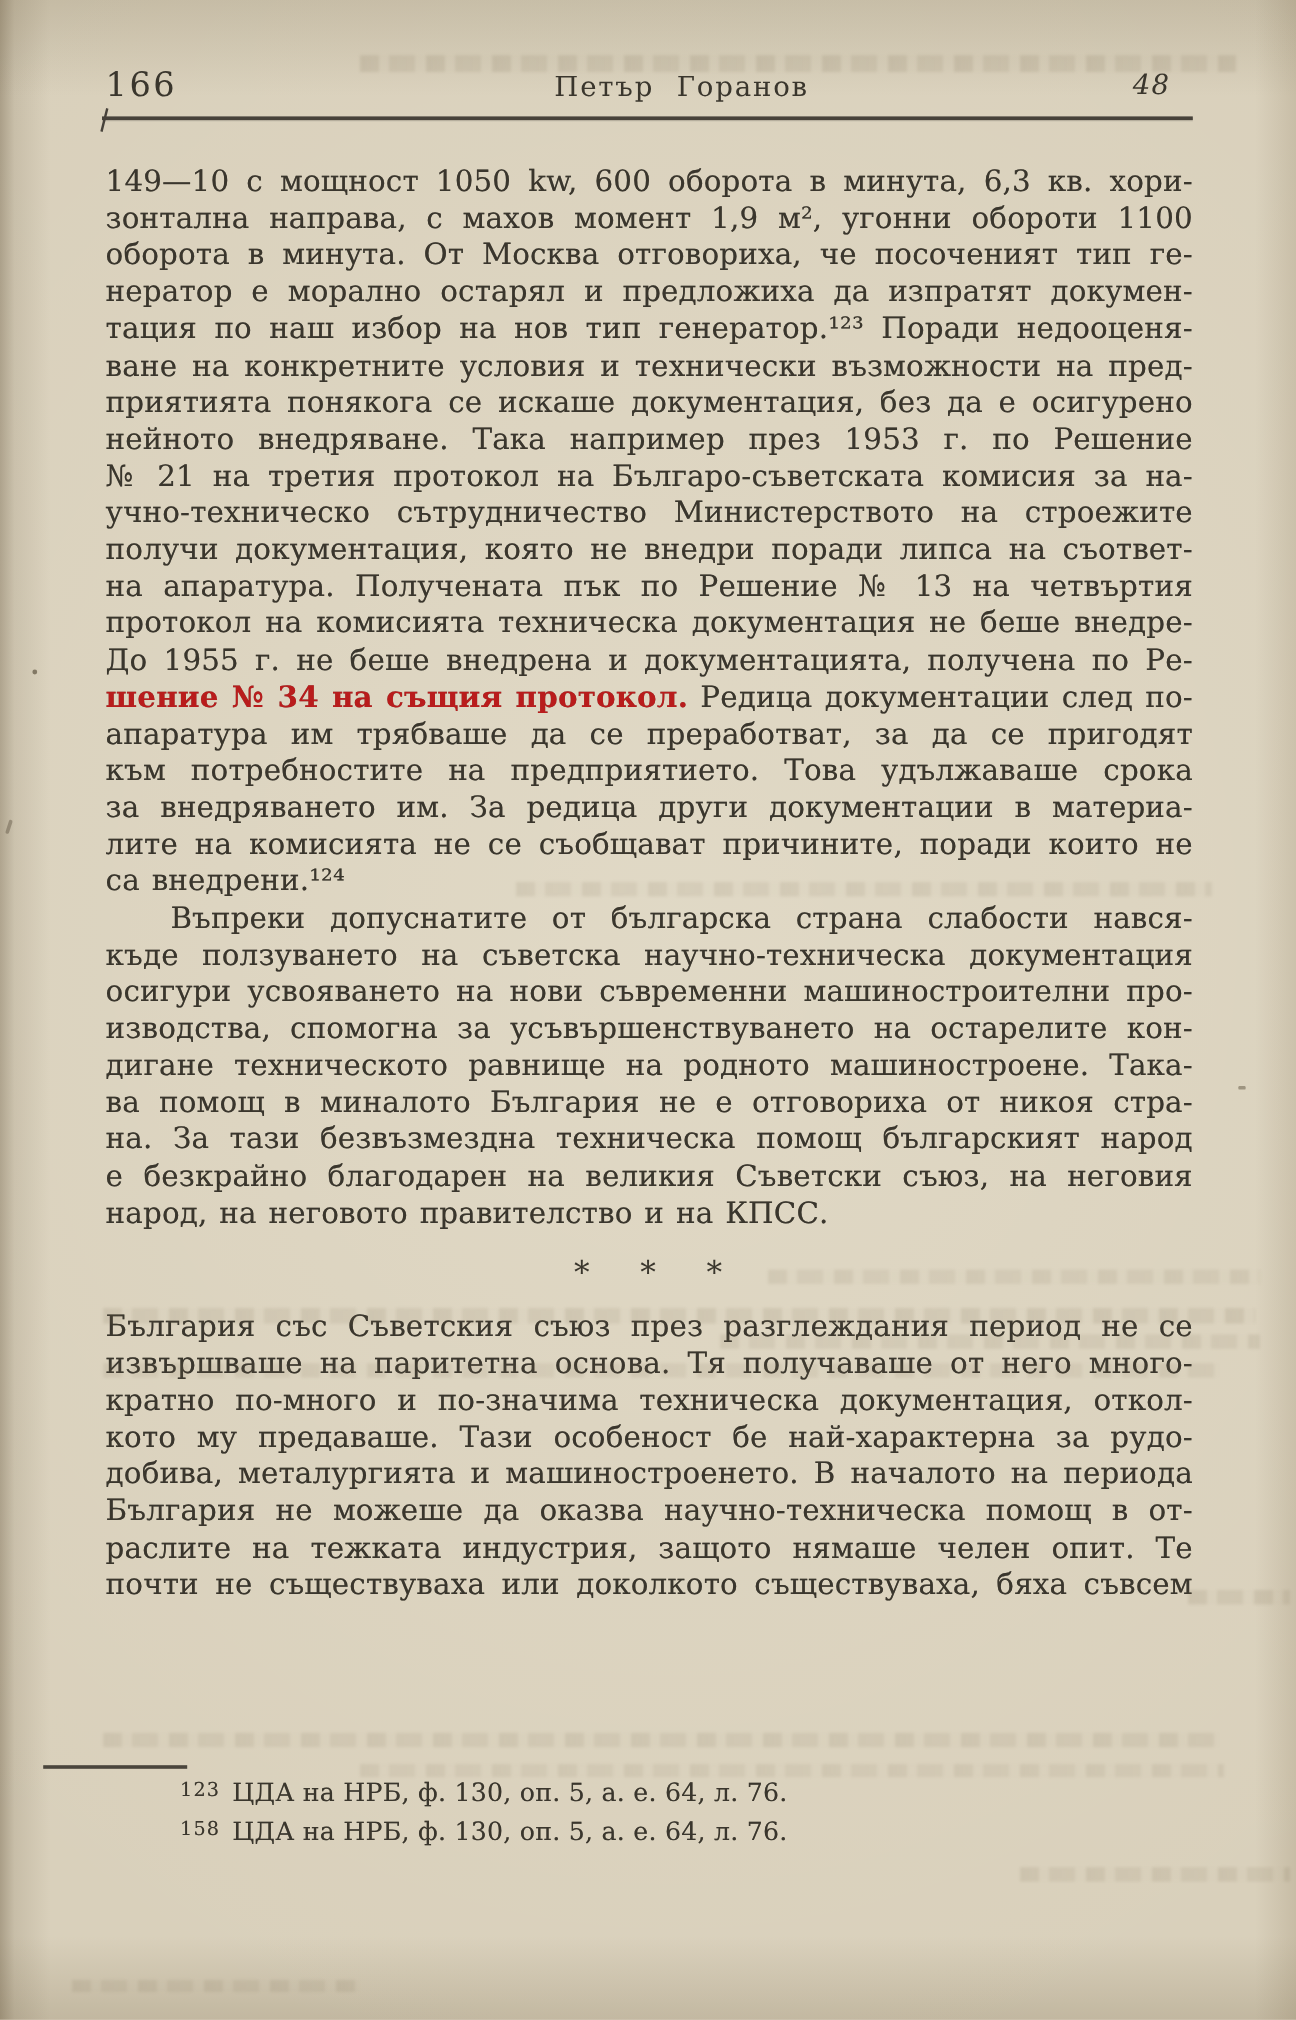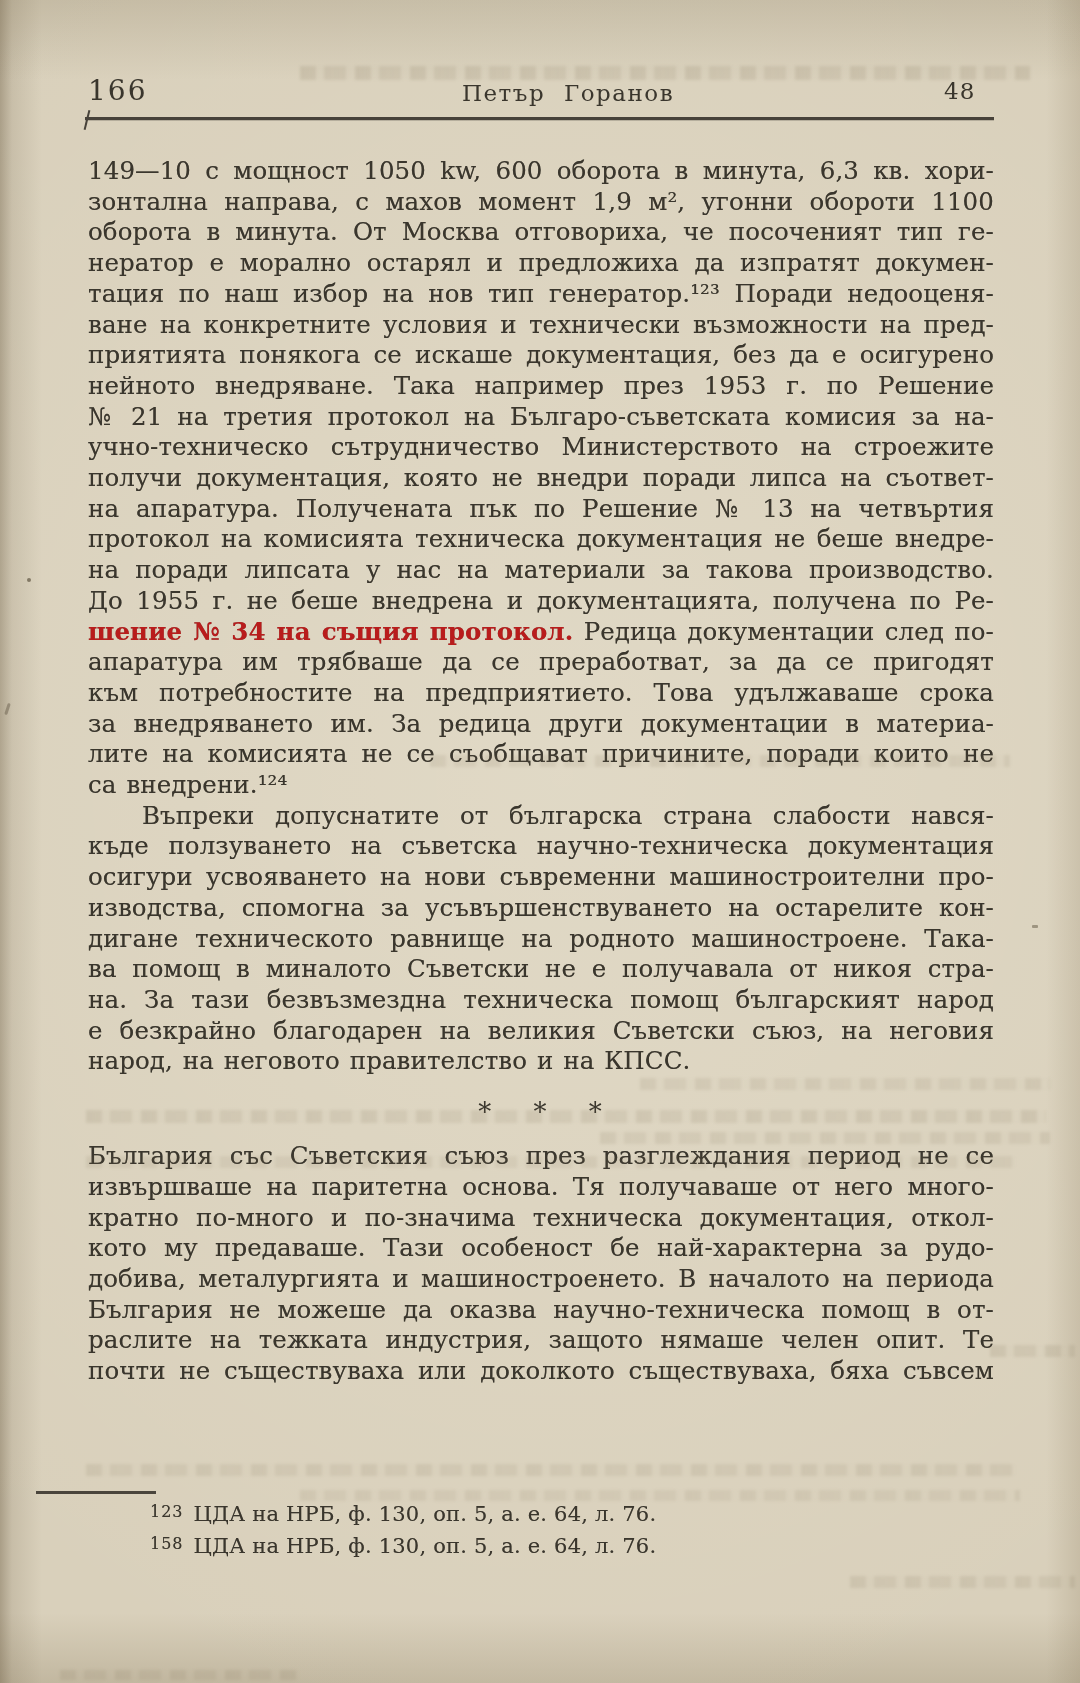--- a/index.html
+++ b/index.html
@@ -8,26 +8,26 @@
     font-family:"DejaVu Serif","Liberation Serif",serif;
     background:
       radial-gradient(130% 95% at 52% 46%, rgba(255,252,240,0.20), rgba(0,0,0,0) 62%),
       linear-gradient(90deg, rgba(92,76,50,0.38) 0px, rgba(92,76,50,0.14) 12px, rgba(0,0,0,0) 42px),
       linear-gradient(270deg, rgba(118,100,68,0.18) 0px, rgba(0,0,0,0) 34px),
       linear-gradient(0deg, rgba(112,96,64,0.22) 0px, rgba(0,0,0,0) 70px),
       linear-gradient(180deg, rgba(118,104,74,0.20) 0px, rgba(0,0,0,0) 80px),
       #d9d0bb;
     color:#3a362d;
   }
-  .page{position:absolute;inset:0;margin-top:20px;}
+  .page{position:absolute;inset:0;}
   
   .hdr-num-left{position:absolute;left:88px;top:54px;font-size:28px;letter-spacing:2px;}
   .hdr-title{position:absolute;left:50%;top:60px;transform:translateX(-50%);margin-left:28px;
     font-size:23px;letter-spacing:1.5px;word-spacing:10px;}
-  .hdr-num-right{position:absolute;left:944px;top:58px;font-size:23px;letter-spacing:1px;}
+  .hdr-num-right{position:absolute;left:944px;top:58px;font-size:23px;letter-spacing:1px;font-style:italic;}
   .hdr-rule{position:absolute;left:85px;top:97px;width:909px;height:3px;background:#47423a;
     box-shadow:0 1px 0 rgba(71,66,58,0.25);}
   .hdr-tick{position:absolute;left:86px;top:90px;width:2px;height:20px;background:#47423a;transform:rotate(14deg);}
   
   .body-text{position:absolute;left:88px;top:136px;width:906px;}
   .para{margin:0;}
   .line{
     font-size:24.5px;line-height:30.7px;letter-spacing:0.1px;word-spacing:2px;
     text-align:justify;text-align-last:justify;white-space:normal;
     text-shadow:0 0 0.5px rgba(58,54,45,0.55);
@@ -71,36 +71,35 @@
         <div class="line">нератор е морално остарял и предложиха да изпратят докумен-</div>
         <div class="line">тация по наш избор на нов тип генератор.¹²³ Поради недооценя-</div>
         <div class="line">ване на конкретните условия и технически възможности на пред-</div>
         <div class="line">приятията понякога се искаше документация, без да е осигурено</div>
         <div class="line">нейното внедряване. Така например през 1953 г. по Решение</div>
         <div class="line">№ 21 на третия протокол на Българо-съветската комисия за на-</div>
         <div class="line">учно-техническо сътрудничество Министерството на строежите</div>
         <div class="line">получи документация, която не внедри поради липса на съответ-</div>
         <div class="line">на апаратура. Получената пък по Решение № 13 на четвъртия</div>
         <div class="line">протокол на комисията техническа документация не беше внедре-</div>
-        <div class="line">на поради липсата у нас на материали за такова производство.</div>
         <div class="line">До 1955 г. не беше внедрена и документацията, получена по Ре-</div>
         <div class="line"><span class="b">шение № 34 на същия протокол.</span><span> Редица документации след по-</span></div>
         <div class="line">апаратура им трябваше да се преработват, за да се пригодят</div>
         <div class="line">към потребностите на предприятието. Това удължаваше срока</div>
         <div class="line">за внедряването им. За редица други документации в материа-</div>
         <div class="line">лите на комисията не се съобщават причините, поради които не</div>
         <div class="line last">са внедрени.¹²⁴</div>
       </div>
       <div class="para">
         <div class="line indent">Въпреки допуснатите от българска страна слабости нався-</div>
         <div class="line">къде ползуването на съветска научно-техническа документация</div>
         <div class="line">осигури усвояването на нови съвременни машиностроителни про-</div>
         <div class="line">изводства, спомогна за усъвършенствуването на остарелите кон-</div>
         <div class="line">дигане техническото равнище на родното машиностроене. Така-</div>
-        <div class="line">ва помощ в миналото Съветски не е получавала от никоя стра-</div>
+        <div class="line">ва помощ в миналото България не е отговориха от никоя стра-</div>
         <div class="line">на. За тази безвъзмездна техническа помощ българският народ</div>
         <div class="line">е безкрайно благодарен на великия Съветски съюз, на неговия</div>
         <div class="line last">народ, на неговото правителство и на КПСС.</div>
       </div>
       <div class="separator">* * *</div>
       <div class="para">
         <div class="line">България със Съветския съюз през разглеждания период не се</div>
         <div class="line">извършваше на паритетна основа. Тя получаваше от него много-</div>
         <div class="line">кратно по-много и по-значима техническа документация, откол-</div>
         <div class="line">кото му предаваше. Тази особеност бе най-характерна за рудо-</div>

